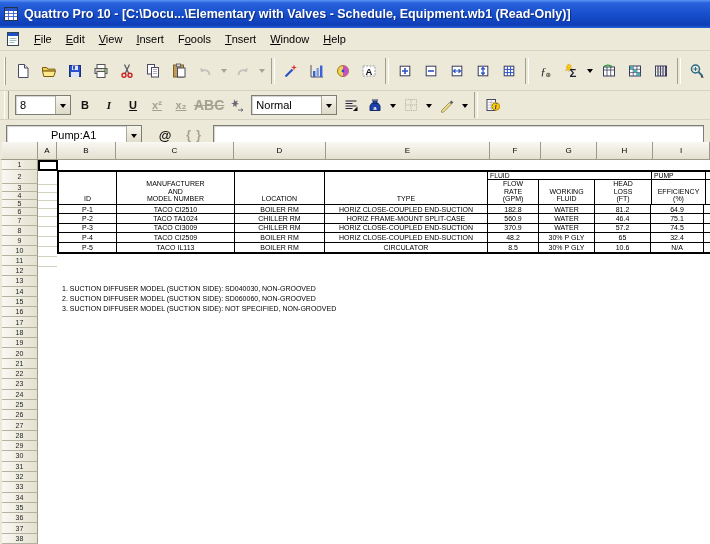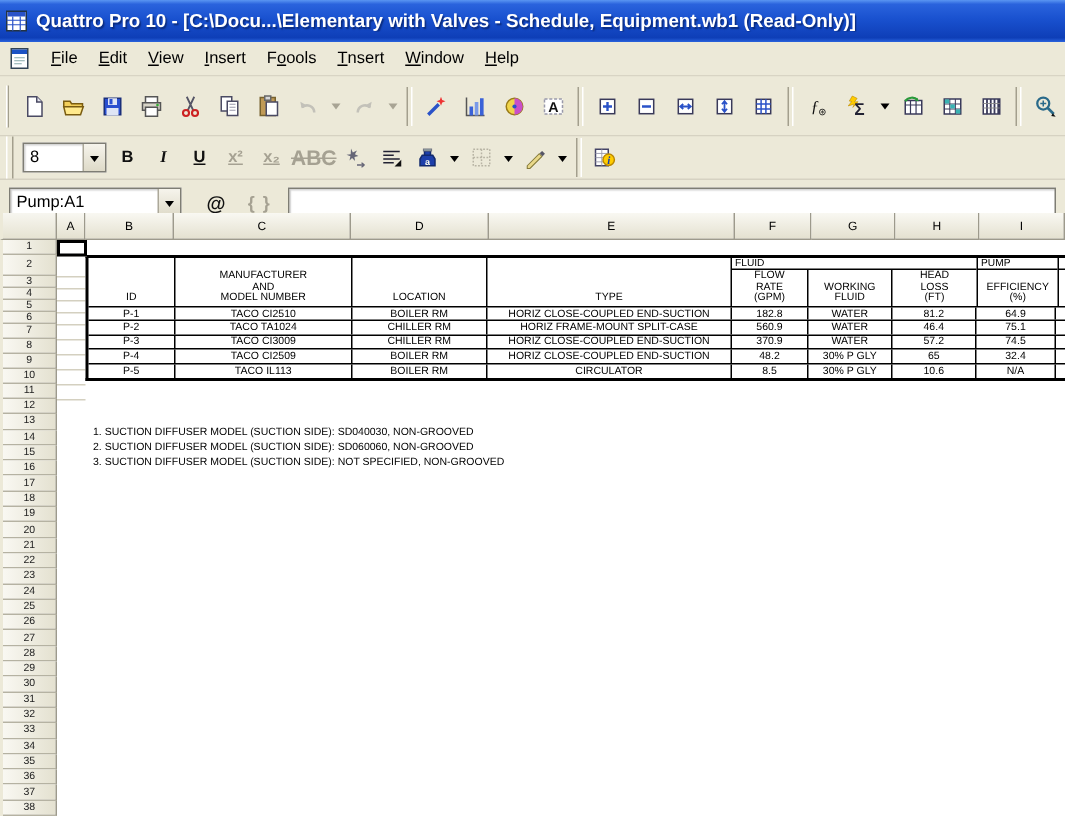--- a/index.html
+++ b/index.html
@@ -33,21 +33,21 @@
   .tb-sep{width:2px;height:26px;border-left:1px solid #a39f8d;border-right:1px solid #fff;margin:0 3px;flex:0 0 auto;}
   .arr{width:0;height:0;border:3px solid transparent;border-top:4px solid #000;margin-top:4px;display:inline-block;}
 
   
   .formatbar{height:28px;padding-left:2px;}
   .combo{height:20px;background:#fff;border:1px solid #7e7d74;box-shadow:inset 1px 1px 1px rgba(0,0,0,.18);
     display:flex;align-items:center;font-size:11px;margin:0 2px;box-sizing:border-box;}
   .combo .val{flex:1;padding:0 4px;white-space:nowrap;overflow:hidden;}
   .combo .cbtn{width:15px;height:100%;background:linear-gradient(#f6f4ec,#dedac8);border-left:1px solid #aca899;
     display:flex;align-items:center;justify-content:center;box-sizing:border-box;}
-  .w-font{width:128px;} .w-size{width:56px;} .w-style{width:86px;} .w-ref{width:115px;}
+  .w-font{width:128px;} .w-size{width:56px;} .w-style{width:86px;} .w-ref{width:136px;padding-left:40px;}
   .fmt-btn{height:22px;min-width:22px;display:flex;align-items:center;justify-content:center;
     font-size:11px;font-weight:bold;color:#111;margin:0 1px;flex:0 0 auto;}
   .fmt-btn.dis{color:#a5a192;text-decoration:underline;}
   .fmt-btn.it{font-style:italic;font-family:"Liberation Serif",serif;}
   .fmt-btn.un{text-decoration:underline;}
   .fmt-btn.strike{text-decoration:line-through;font-size:14px;}
   .fmt-btn .ticon{width:16px;height:16px;}
 
   
   .formulabar{height:30px;padding:0 4px;}
@@ -376,20 +376,26 @@
     <div class="fmt-btn dis">x₂</div>
     <div class="fmt-btn dis strike">ABC</div>
     <div class="fmt-btn">
         <span class="ticon">
           <svg width="16" height="16" viewBox="0 0 16 16" xmlns="http://www.w3.org/2000/svg">
             <path d="M5 2l1.2 2.6L9 3.4 7.6 5.8 10 7l-2.7.6.4 2.8-2-2L4 10l.6-2.8L2 6.2l2.8-.4z" fill="#667"></path>
             <path d="M9 13h5M14 13l-2-1.5M14 13l-2 1.5" stroke="#667" fill="none" stroke-width=".9"></path>
           </svg>
         </span>
       </div>
+    <div class="combo w-style">
+      <div class="val">Normal</div>
+      <div class="cbtn">
+          <span class="arr"></span>
+        </div>
+    </div>
     <div class="fmt-btn">
         <span class="ticon">
           <svg width="16" height="16" viewBox="0 0 16 16" xmlns="http://www.w3.org/2000/svg">
             <g stroke="#223" stroke-width="1.1">
               <path d="M2.5 4h11M2.5 6.5h7M2.5 9h11M2.5 11.5h7"></path>
             </g>
             <path d="M10 14h4.5V9.5z" fill="#111"></path>
           </svg>
         </span>
       </div>

